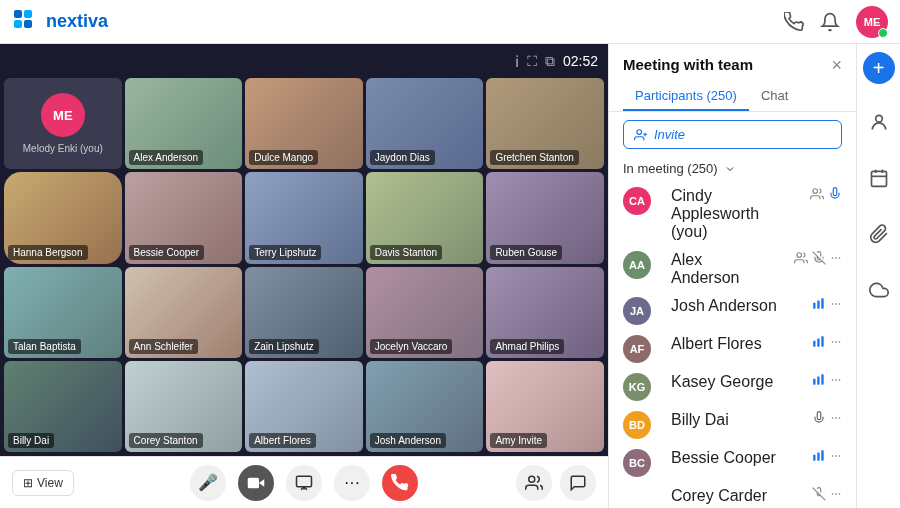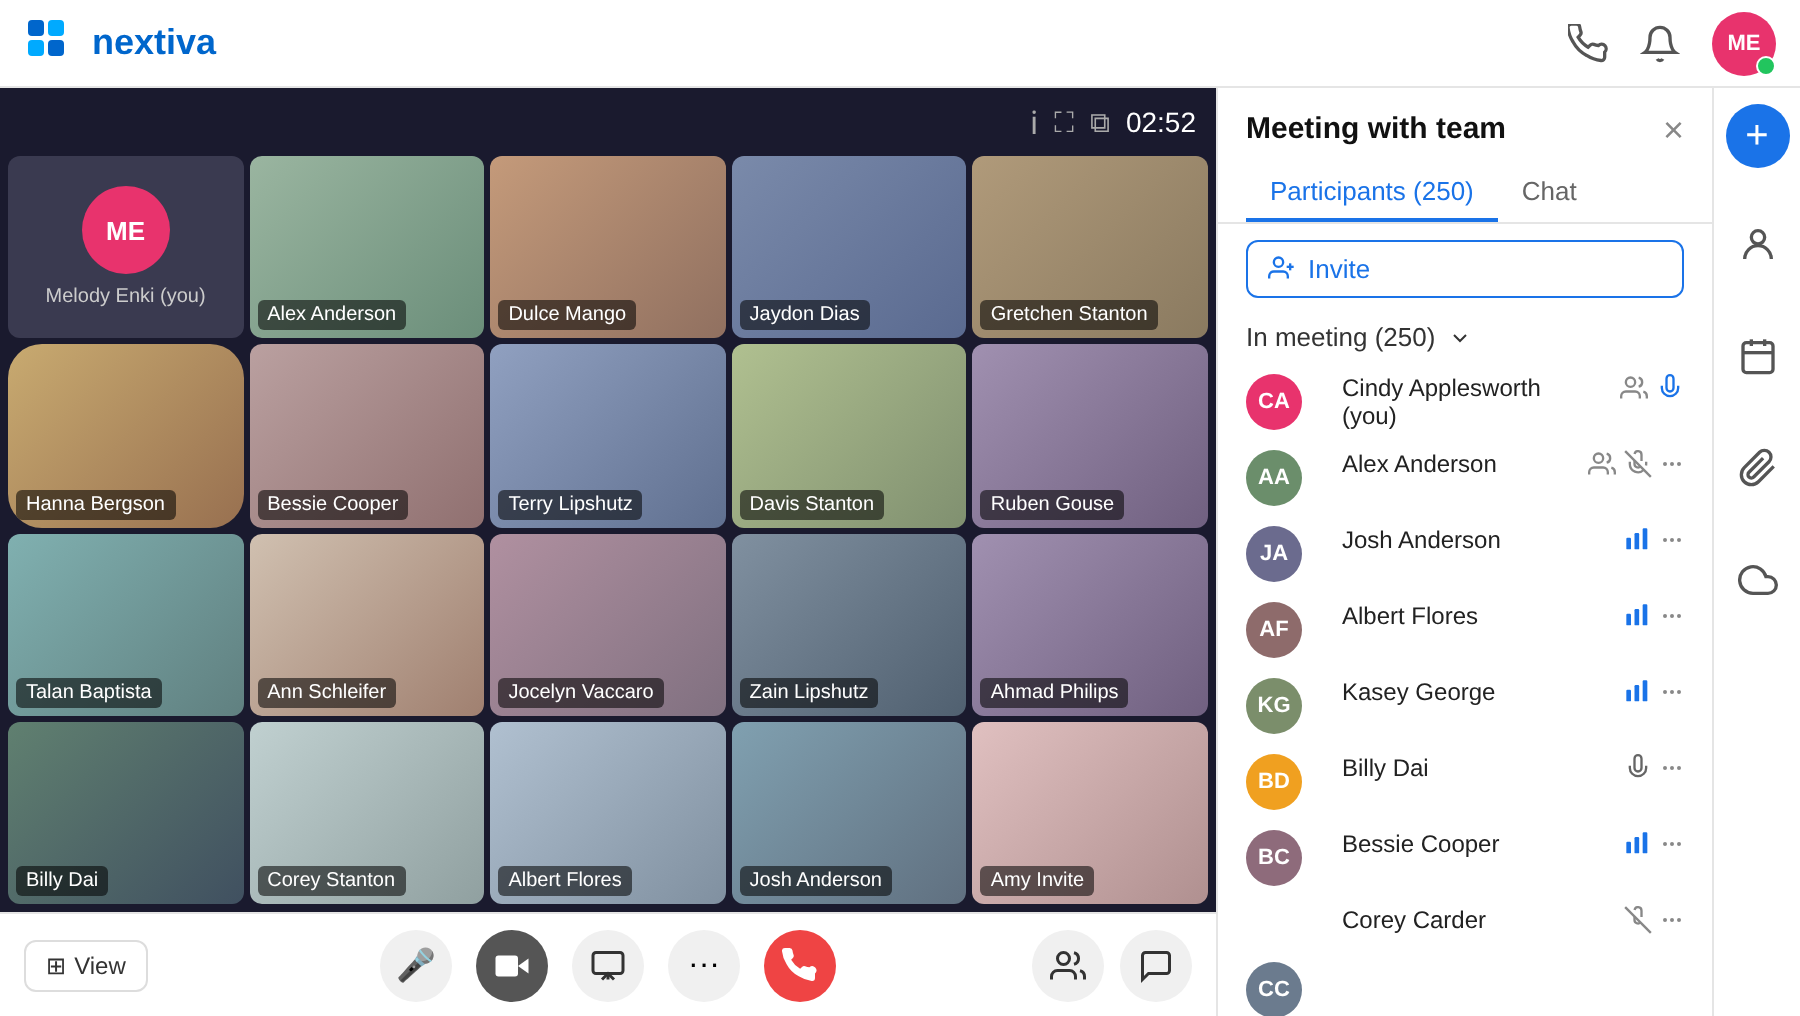--- a/index.html
+++ b/index.html
@@ -139,25 +139,25 @@
       padding: 8px 14px 0;
       border-bottom: 1px solid #e5e5e5;
     }
     .panel-tab {
       padding: 6px 12px; font-size: 13px; cursor: pointer; color: #666;
       border-bottom: 2px solid transparent;
     }
     .panel-tab.active { color: #1a73e8; border-bottom-color: #1a73e8; font-weight: 500; }
 
     .invite-btn {
-      display: flex; gap: 6px;
+      display: flex; align-items: center; gap: 6px;
       margin: 8px 14px;
       padding: 6px 10px; border-radius: 6px;
       border: 1px solid #1a73e8; color: #1a73e8;
-      background: #fff; cursor: pointer; font-size: 13px;
+      background: #fff; cursor: pointer; font-size: 13px; font-style: italic;
     }
 
     .in-meeting-header {
       display: flex; align-items: center; gap: 6px;
       padding: 4px 14px 6px;
       font-size: 13px; font-weight: 500; color: #333; cursor: pointer;
     }
 
     .participants-list {
       flex: 1;
@@ -167,21 +167,21 @@
       display: flex; align-items: flex-start; gap: 20px;
       padding: 5px 14px;
       cursor: pointer;
     }
     .p-avatar {
       width: 28px; height: 28px; border-radius: 50%;
       overflow: hidden; flex-shrink: 0;
       display: flex; align-items: center; justify-content: center;
       font-size: 11px; font-weight: 700; color: #fff;
     }
-    .p-name { font-size: 12px; color: #222; flex: 1; }
+    .p-name { font-size: 16px; color: #222; flex: 1; }
     .p-icons { display: flex; align-items: center; gap: 4px; color: #888; font-size: 13px; }
 
     
     .far-right {
       width: 44px;
       background: #fff;
       border-left: 1px solid #e5e5e5;
       display: flex;
       flex-direction: column;
       align-items: center;
@@ -281,27 +281,27 @@
       </div>
 
       <div class="video-cell" style="background:linear-gradient(135deg,#70a0a0,#507070);">
         <div style="width:100%;height:100%;background:linear-gradient(135deg,#80b0b0 0%,#608080 100%);"></div>
         <div class="video-label">Talan Baptista</div>
       </div>
       <div class="video-cell" style="background:linear-gradient(135deg,#c0b0a0,#907060);">
         <div style="width:100%;height:100%;background:linear-gradient(135deg,#d0c0b0 0%,#a08070 100%);"></div>
         <div class="video-label">Ann Schleifer</div>
       </div>
+      <div class="video-cell" style="background:linear-gradient(135deg,#708090,#405060);">
+        <div style="width:100%;height:100%;background:linear-gradient(135deg,#8090a0 0%,#506070 100%);"></div>
+        <div class="video-label">Zain Lipshutz</div>
+      </div>
       <div class="video-cell" style="background:linear-gradient(135deg,#a08090,#706070);">
         <div style="width:100%;height:100%;background:linear-gradient(135deg,#b090a0 0%,#807080 100%);"></div>
         <div class="video-label">Jocelyn Vaccaro</div>
-      </div>
-      <div class="video-cell" style="background:linear-gradient(135deg,#708090,#405060);">
-        <div style="width:100%;height:100%;background:linear-gradient(135deg,#8090a0 0%,#506070 100%);"></div>
-        <div class="video-label">Zain Lipshutz</div>
       </div>
       <div class="video-cell" style="background:linear-gradient(135deg,#9080a0,#605070);">
         <div style="width:100%;height:100%;background:linear-gradient(135deg,#a090b0 0%,#706080 100%);"></div>
         <div class="video-label">Ahmad Philips</div>
       </div>
 
       <div class="video-cell" style="background:linear-gradient(135deg,#507060,#304040);">
         <div style="width:100%;height:100%;background:linear-gradient(135deg,#608070 0%,#405060 100%);"></div>
         <div class="video-label">Billy Dai</div>
       </div>

